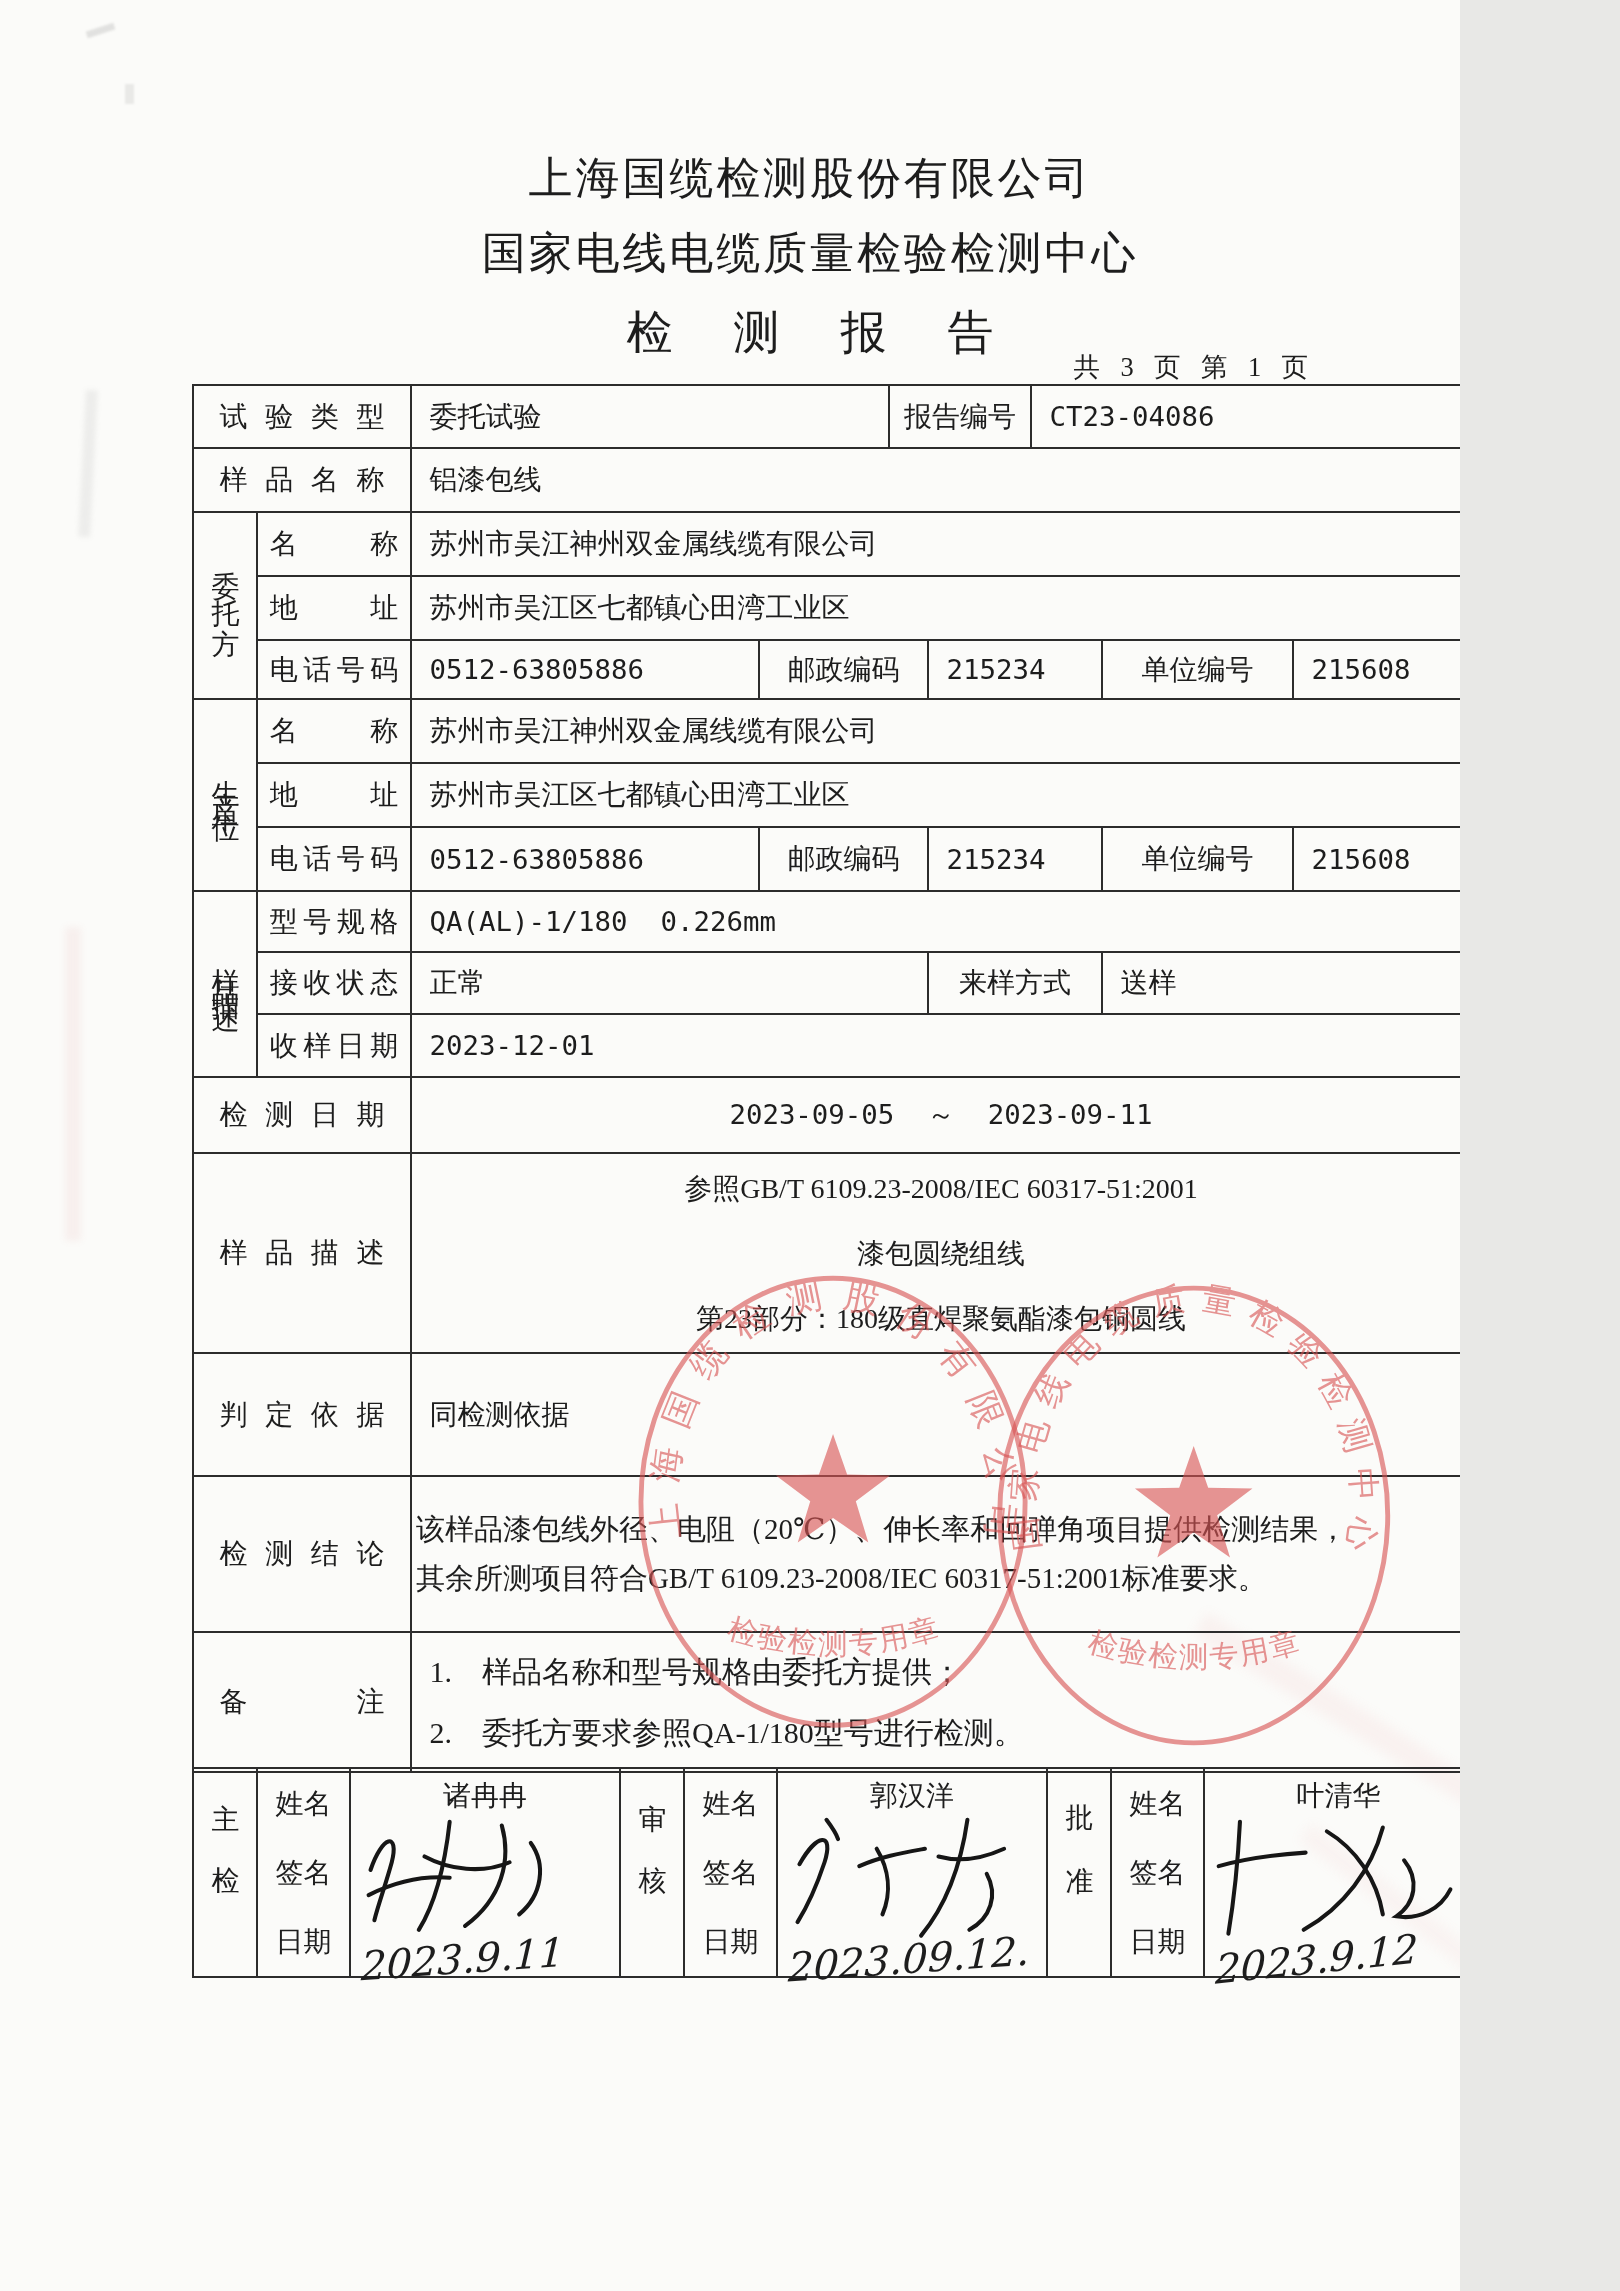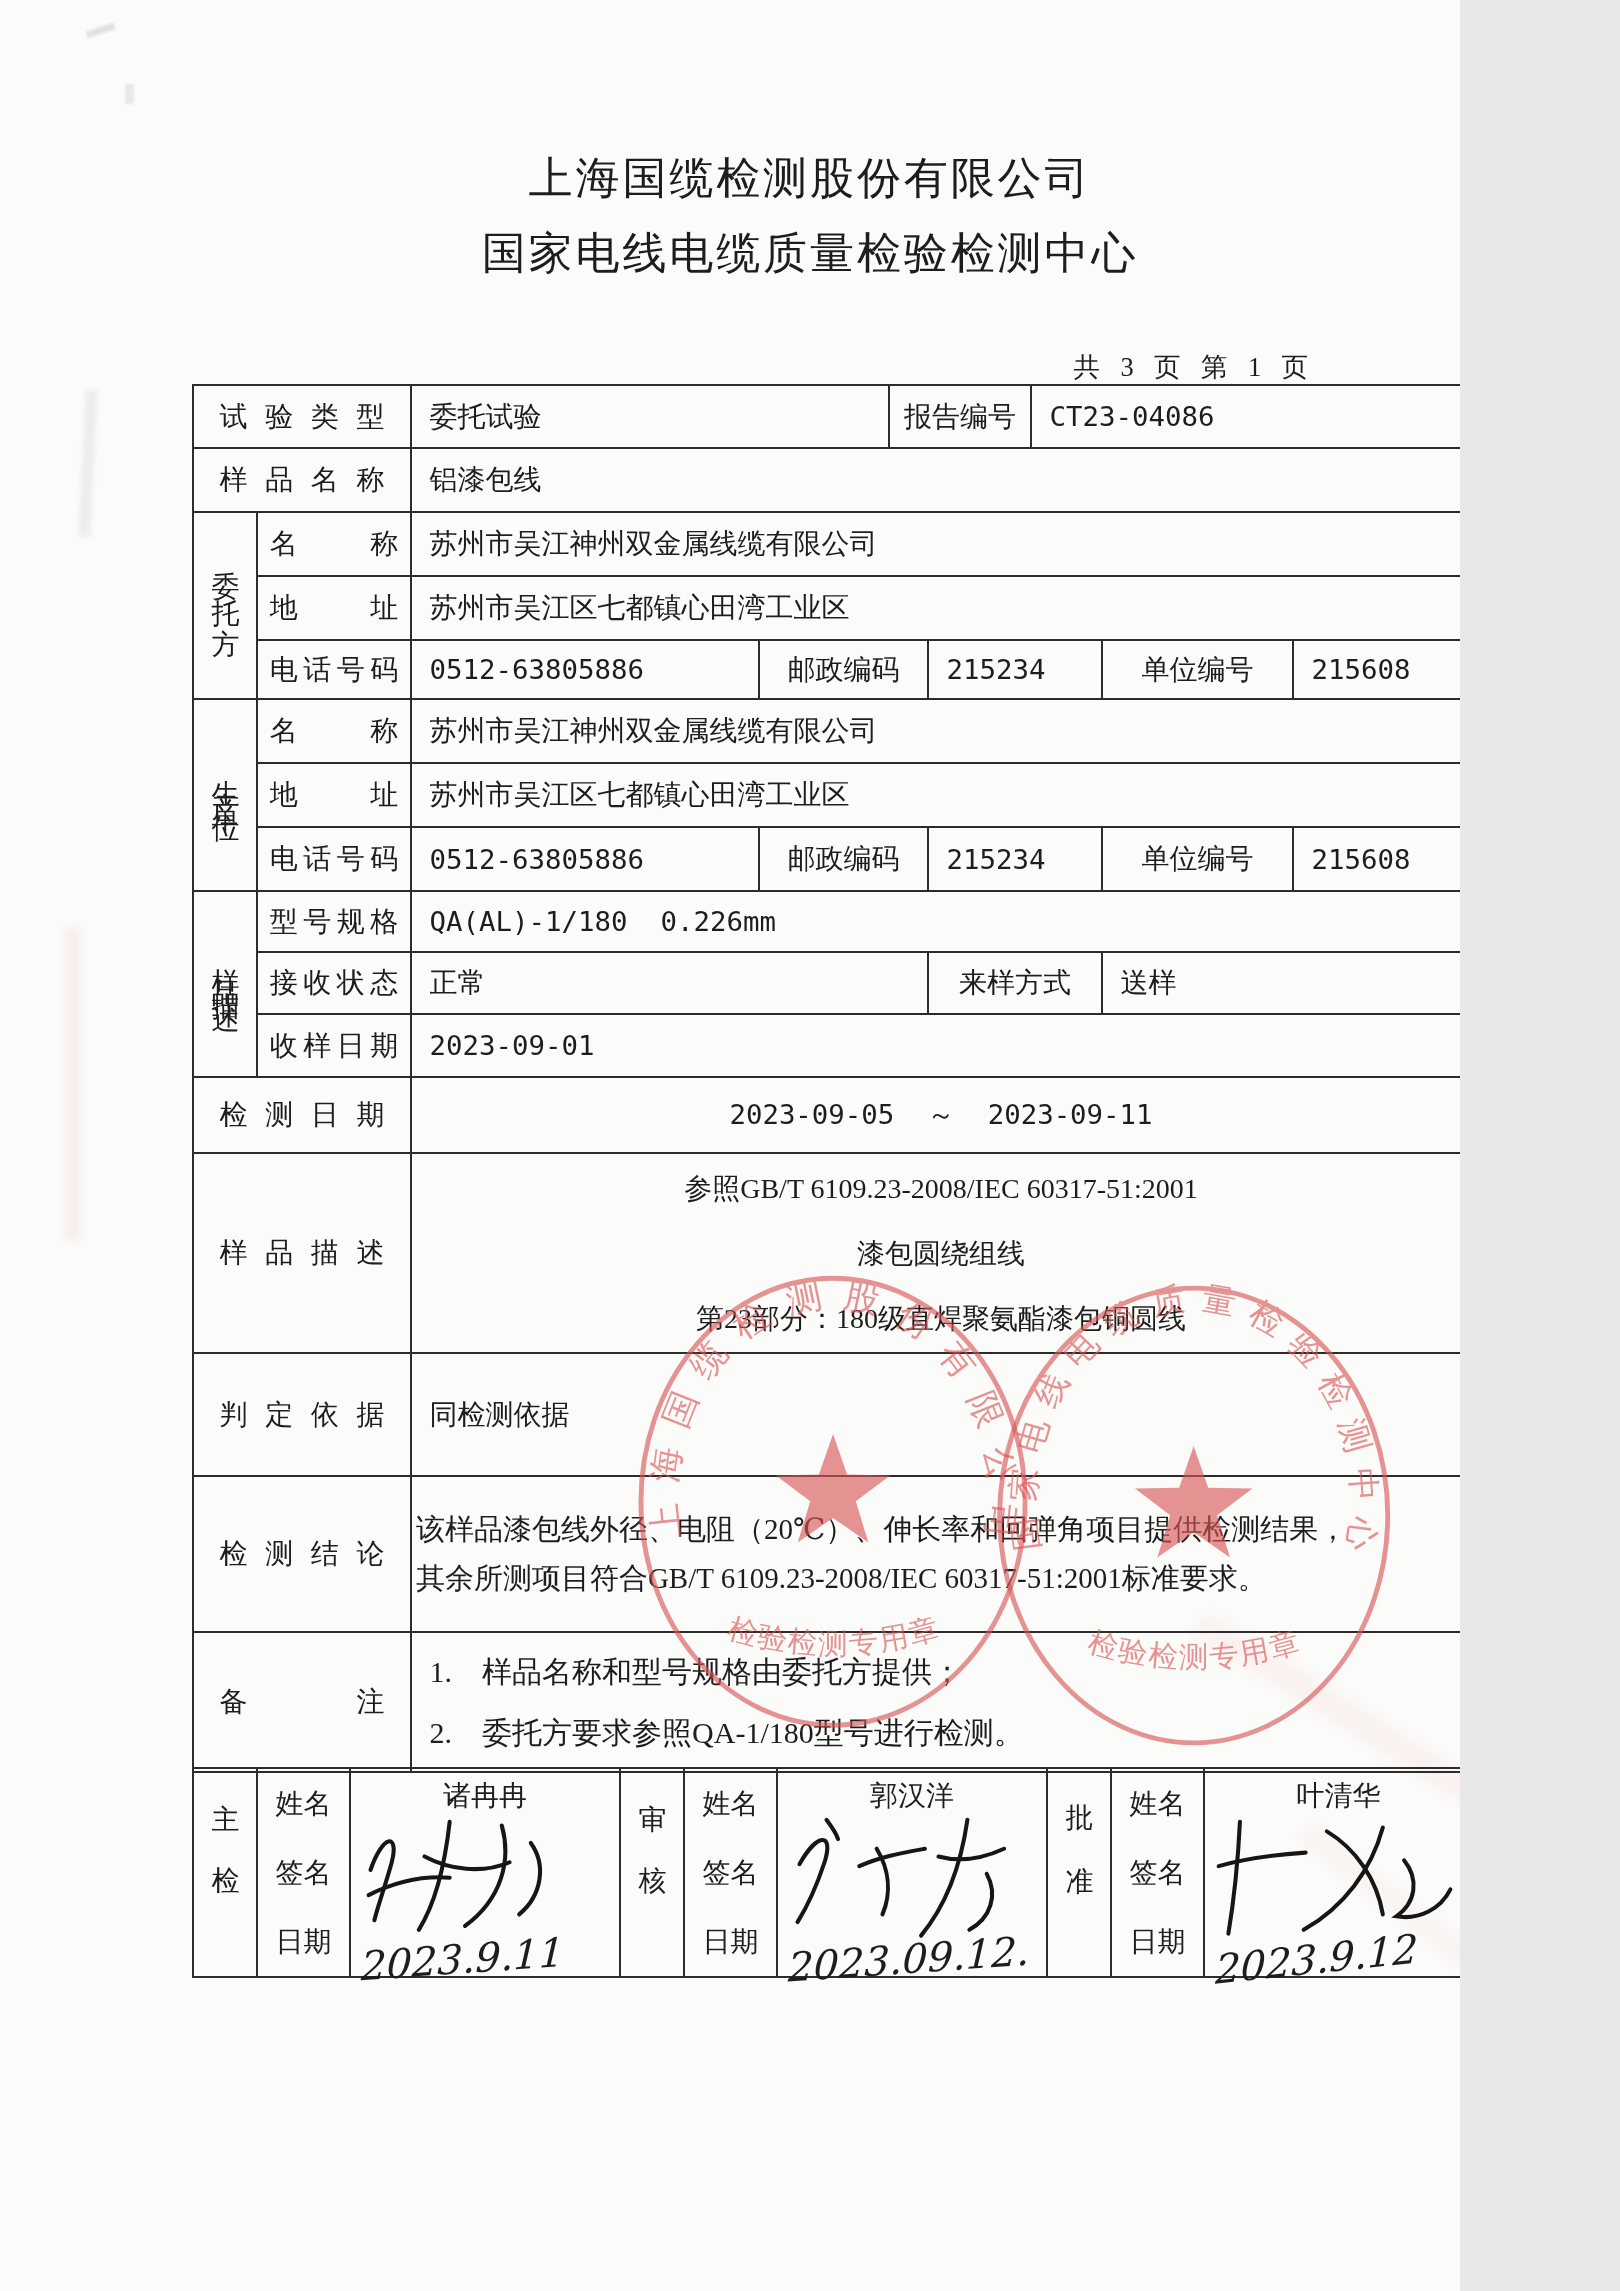--- a/index.html
+++ b/index.html
@@ -60,20 +60,21 @@
   <div class="art sm1"></div>
   <div class="art sm2"></div>
   <div class="art sm3"></div>
   <div class="art sm4"></div>
   <div class="art st1"></div>
   <div class="art st2"></div>
 
   <div class="hdr">
     <div class="h-company">上海国缆检测股份有限公司</div>
     <div class="h-center">国家电线电缆质量检验检测中心</div>
+    <div class="h-title-wrap"><span class="h-title">检测报告</span></div>
   </div>
   <div class="page-info">共 3 页 第 1 页</div>
 
   <table id="main-table">
     <colgroup>
       <col style="width:64px">
         <col style="width:154px">
         <col style="width:348px">
       <col style="width:130px">
         <col style="width:39px">
@@ -133,21 +134,21 @@
       <td class="val mono pre" colspan="7">QA(AL)-1/180  0.226mm</td>
     </tr>
     <tr style="height:62px">
       <td class="lbl-n">接收状态</td>
       <td class="val" colspan="3">正常</td>
       <td class="ctr" colspan="2">来样方式</td>
       <td class="val" colspan="2">送样</td>
     </tr>
     <tr style="height:63px">
       <td class="lbl-n">收样日期</td>
-      <td class="val mono" colspan="7">2023-09-01</td>
+      <td class="val mono" colspan="7">2023-12-01</td>
     </tr>
     <tr style="height:76px">
       <td class="lbl" colspan="2">检测日期</td>
       <td class="ctr mono pre" colspan="7">2023-09-05  ～  2023-09-11</td>
     </tr>
     <tr style="height:200px">
       <td class="lbl" colspan="2">样品描述</td>
       <td colspan="7" class="basis-lines">
         <div>参照GB/T 6109.23-2008/IEC 60317-51:2001</div>
         <div>漆包圆绕组线</div>

